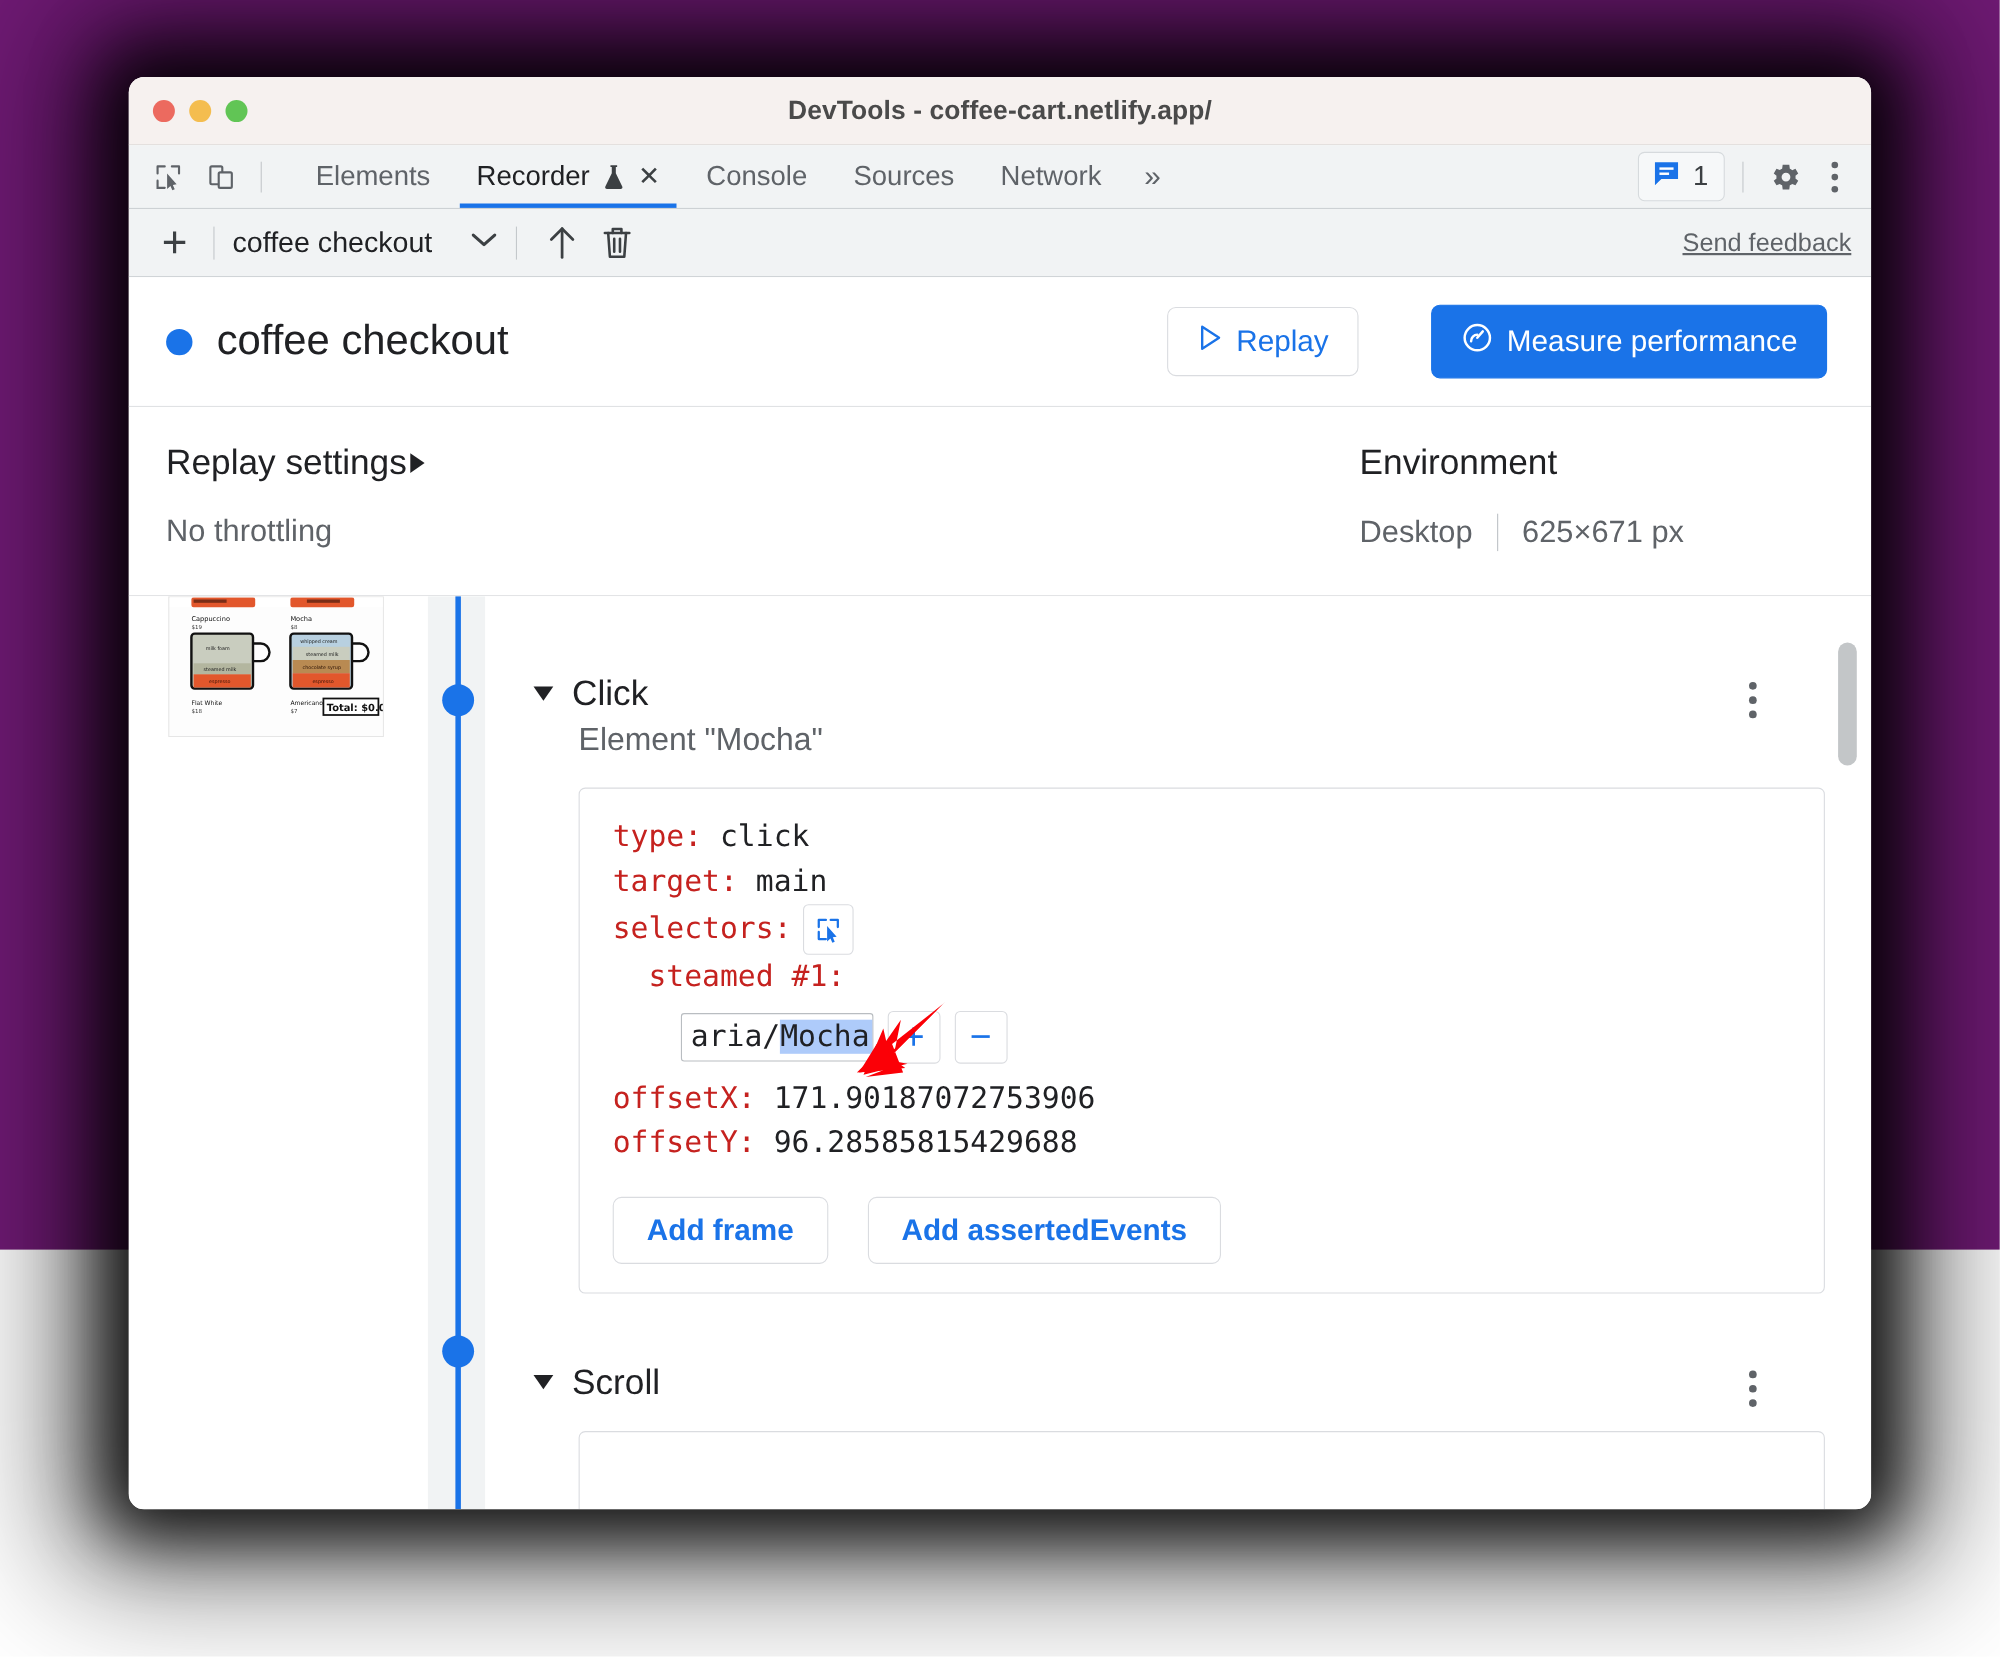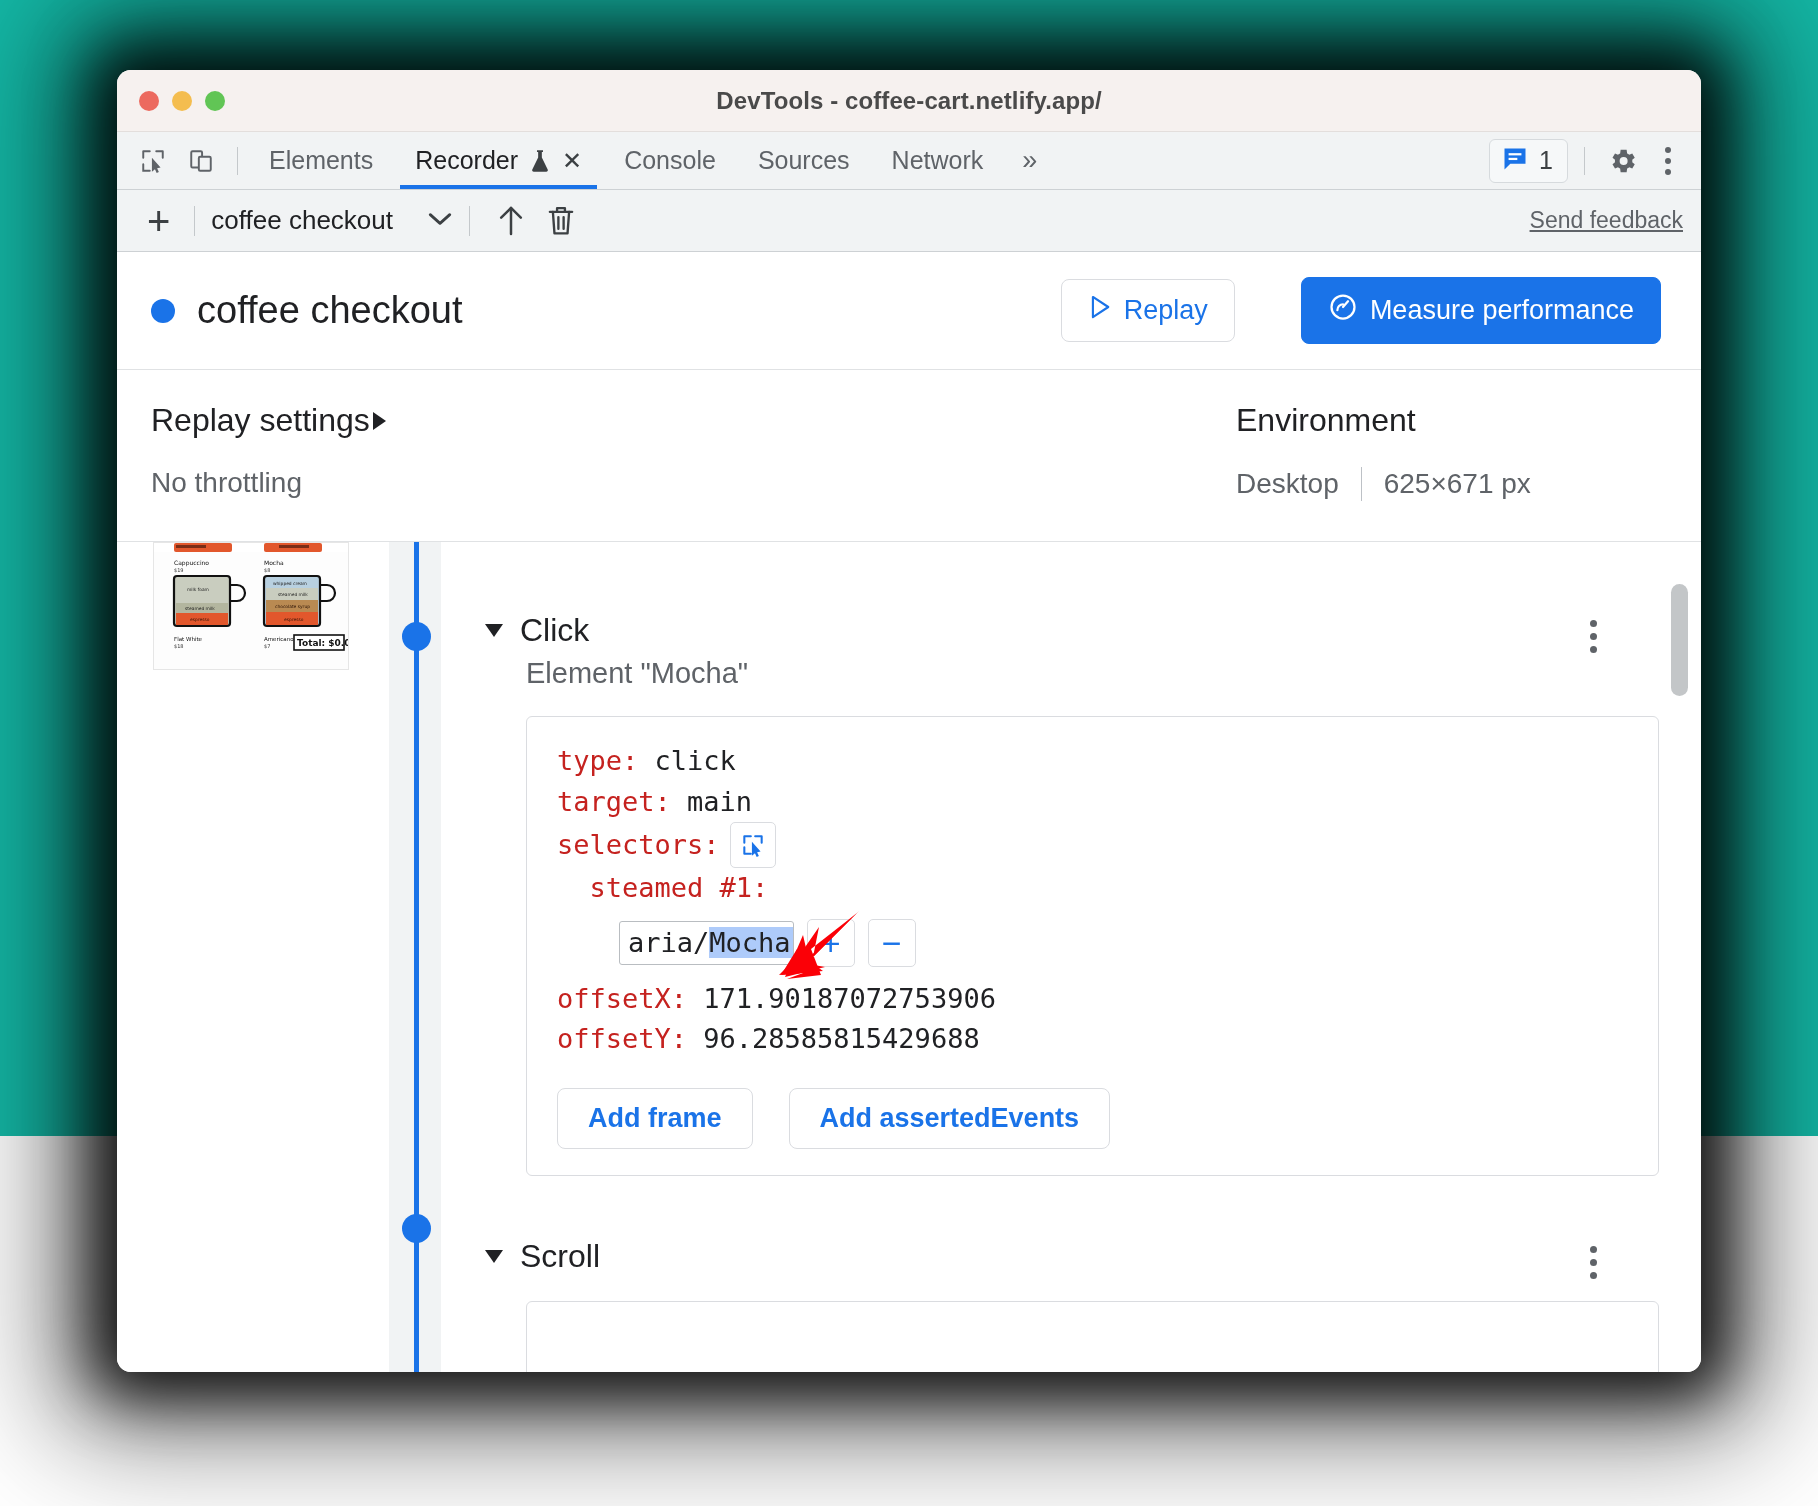--- a/index.html
+++ b/index.html
@@ -2,21 +2,21 @@
 <html><head>
 <meta charset="utf-8">
 <style>
   * { box-sizing: border-box; margin: 0; padding: 0; }
   html, body {
     width: 1818px; height: 1506px;
     background: #ffffff;
     font-family: "Liberation Sans", sans-serif;
     overflow: hidden;
   }
-  #root { position: relative; width: 1818px; height: 1136px; background: #14b8a6; }
+  #root { position: relative; width: 1818px; height: 1136px; background: #701a75; }
 
   
   .window {
     position: absolute;
     left: 117px; top: 70px;
     width: 1584px; height: 1302px;
     background: #ffffff;
     border-radius: 14px;
     overflow: hidden;
     box-shadow: 0 0 60px 24px rgba(0,0,0,0.85),
@@ -42,20 +42,21 @@
     letter-spacing: 0.1px;
   }
 
   
   .tabbar {
     height: 58px;
     background: #f1f3f4;
     border-bottom: 1px solid #cdd1d4;
     display: flex; align-items: stretch;
     position: relative;
+    gap: 18px;
   }
   .tb-icons { display: flex; align-items: center; gap: 4px; padding-left: 14px; }
   .tb-iconbtn {
     width: 44px; height: 44px;
     display: flex; align-items: center; justify-content: center;
     border-radius: 4px;
   }
   .tb-sep { width: 1px; height: 28px; background: #c4c8cb; align-self: center; margin: 0 10px; }
   .tabs { display: flex; align-items: stretch; }
   .tab {

